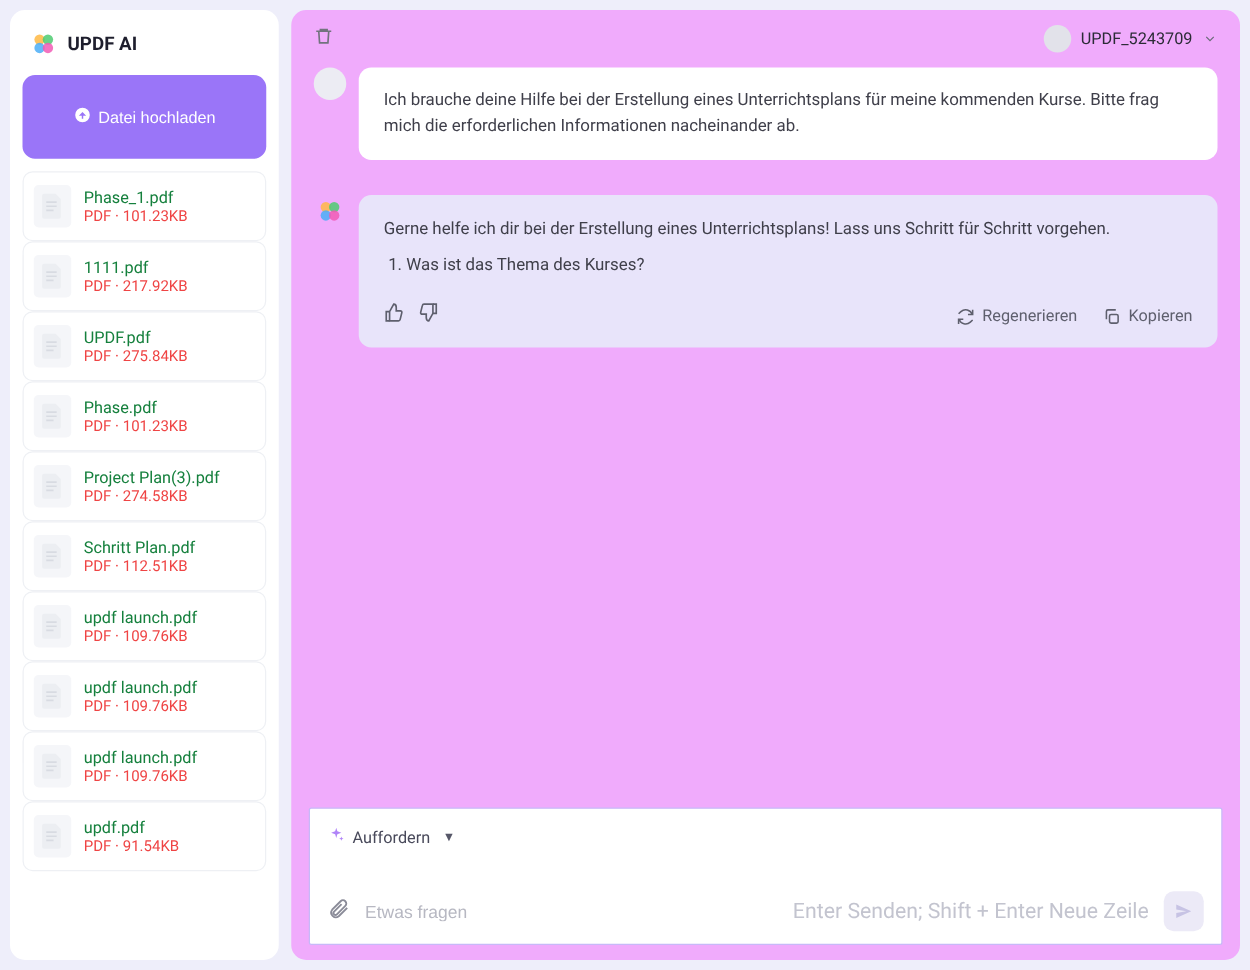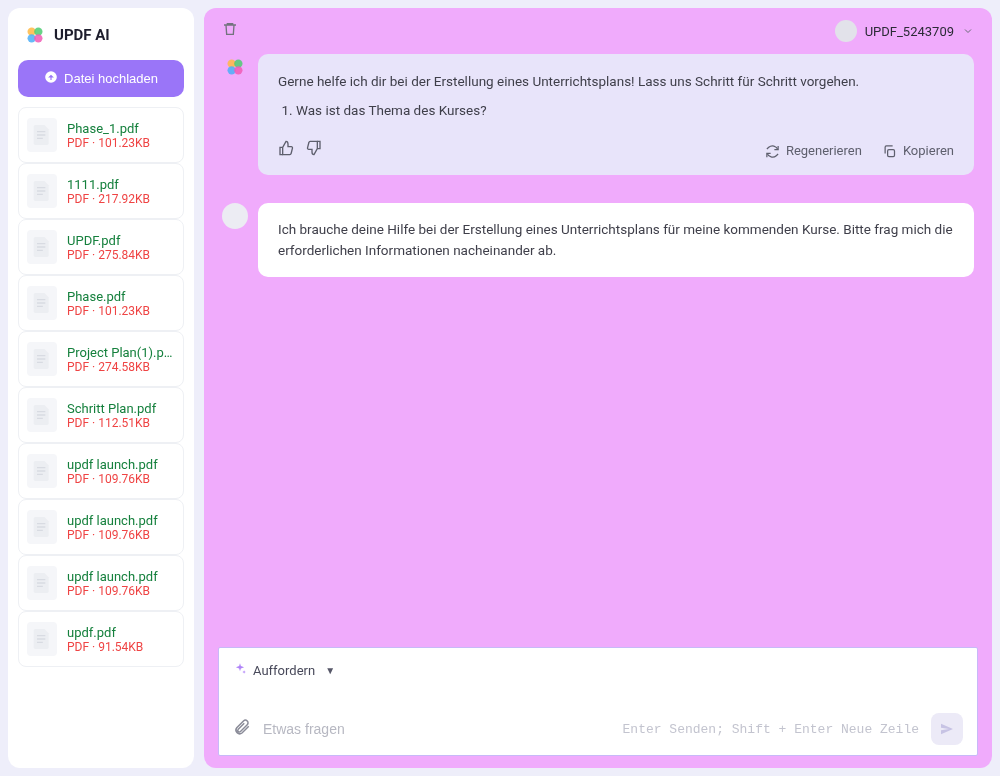--- a/index.html
+++ b/index.html
@@ -7,21 +7,21 @@
   font-family: -apple-system, BlinkMacSystemFont, "Segoe UI", Roboto, Helvetica, Arial, sans-serif;
   background: #eeeefa;
   width: 1000px;
   height: 776px;
   overflow: hidden;
   display: flex;
   padding: 8px;
   gap: 10px;
 }
 .sidebar {
-  width: 186px;
+  width: 215px;
   background: #fff;
   border-radius: 12px;
   padding: 16px 10px 10px 10px;
   display: flex;
   flex-direction: column;
   gap: 10px;
   overflow-y: auto;
 }
 .sidebar::-webkit-scrollbar { width: 0; }
 .brand {
@@ -40,21 +40,21 @@
 .brand-name {
   font-size: 15px;
   font-weight: 700;
   color: #1e1e2d;
 }
 .upload-btn {
   background: #9a75f8;
   color: #fff;
   border: none;
   border-radius: 10px;
-  padding: 10px 12px;
+  padding: 25px 12px;
   font-size: 13px;
   font-weight: 500;
   display: flex;
   align-items: center;
   justify-content: center;
   gap: 6px;
   cursor: pointer;
 }
 .file-item {
   display: flex;
@@ -203,24 +203,23 @@
 .input-el {
   flex: 1;
   border: none;
   outline: none;
   font-size: 14px;
   color: #63646f;
   background: transparent;
 }
 .input-el::placeholder { color: #b7b8c2; }
 .hint {
-  font-size: 13px;
+  font-size: 17px;
   color: #c3c4cf;
   white-space: nowrap;
-  font-family: Liberation Mono, monospace;
 }
 .send-btn {
   width: 32px;
   height: 32px;
   border-radius: 8px;
   background: #eceaf7;
   display: flex;
   align-items: center;
   justify-content: center;
   cursor: pointer;
@@ -302,21 +301,21 @@
     </span>
       </div>
       <div class="file-item">
     <span class="file-icon">
       <svg width="20" height="24" viewBox="0 0 24 28" fill="none">
         <path d="M4 2h11l5 5v17a2 2 0 01-2 2H4a2 2 0 01-2-2V4a2 2 0 012-2z" fill="#eceef2"></path>
         <path d="M6 10h10M6 14h10M6 18h7" stroke="#d8dbe2" stroke-width="1.6"></path>
       </svg>
     </span>
     <span class="file-text">
-      <div class="file-name">Project Plan(1).pdf</div>
+      <div class="file-name">Project Plan(3).pdf</div>
       <div class="file-meta">PDF · 274.58KB</div>
     </span>
       </div>
       <div class="file-item">
     <span class="file-icon">
       <svg width="20" height="24" viewBox="0 0 24 28" fill="none">
         <path d="M4 2h11l5 5v17a2 2 0 01-2 2H4a2 2 0 01-2-2V4a2 2 0 012-2z" fill="#eceef2"></path>
         <path d="M6 10h10M6 14h10M6 18h7" stroke="#d8dbe2" stroke-width="1.6"></path>
       </svg>
     </span>
@@ -388,20 +387,25 @@
       <span class="user-name">UPDF_5243709</span>
       <span class="chev">
         <svg width="12" height="12" viewBox="0 0 24 24" fill="none" stroke="#6a6b78" stroke-width="2">
             <path d="M6 9l6 6 6-6"></path>
           </svg>
       </span>
     </div>
   </div>
 
   <div class="conversation">
+    <div class="msg-row">
+      <div class="msg-avatar"></div>
+      <div class="user-bubble">Ich brauche deine Hilfe bei der Erstellung eines Unterrichtsplans für meine kommenden Kurse. Bitte frag mich die erforderlichen Informationen nacheinander ab.</div>
+    </div>
+
     <div class="msg-row">
       <div class="msg-avatar ai">
         <svg width="20" height="20" viewBox="0 0 24 24" fill="none">
           <circle cx="8" cy="8" r="5" fill="#ffb843" opacity="0.85"></circle>
           <circle cx="16" cy="8" r="5" fill="#4ecb71" opacity="0.85"></circle>
           <circle cx="8" cy="16" r="5" fill="#4baef7" opacity="0.85"></circle>
           <circle cx="16" cy="16" r="5" fill="#f15bb5" opacity="0.85"></circle>
         </svg>
       </div>
       <div class="ai-bubble">
@@ -438,25 +442,20 @@
               <svg width="15" height="15" viewBox="0 0 24 24" fill="none" stroke="#5e5f6d" stroke-width="2">
                   <rect x="9" y="9" width="11" height="11" rx="2"></rect>
                   <path d="M5 15V5a2 2 0 012-2h10"></path>
                 </svg>
               <span>Kopieren</span>
             </span>
           </div>
         </div>
       </div>
     </div>
-
-    <div class="msg-row">
-      <div class="msg-avatar"></div>
-      <div class="user-bubble">Ich brauche deine Hilfe bei der Erstellung eines Unterrichtsplans für meine kommenden Kurse. Bitte frag mich die erforderlichen Informationen nacheinander ab.</div>
-    </div>
   </div>
 
   <div class="composer-wrap">
     <div class="composer">
       <div class="composer-head">
         <span class="spark">
           <svg width="14" height="14" viewBox="0 0 24 24" fill="#b084f8">
               <path d="M12 2l1.5 5L19 9l-5.5 2L12 16l-1.5-5L5 9l5.5-2L12 2zM19 14l.8 2.2L22 17l-2.2.8L19 20l-.8-2.2L16 17l2.2-.8L19 14z"></path>
             </svg>
         </span>

